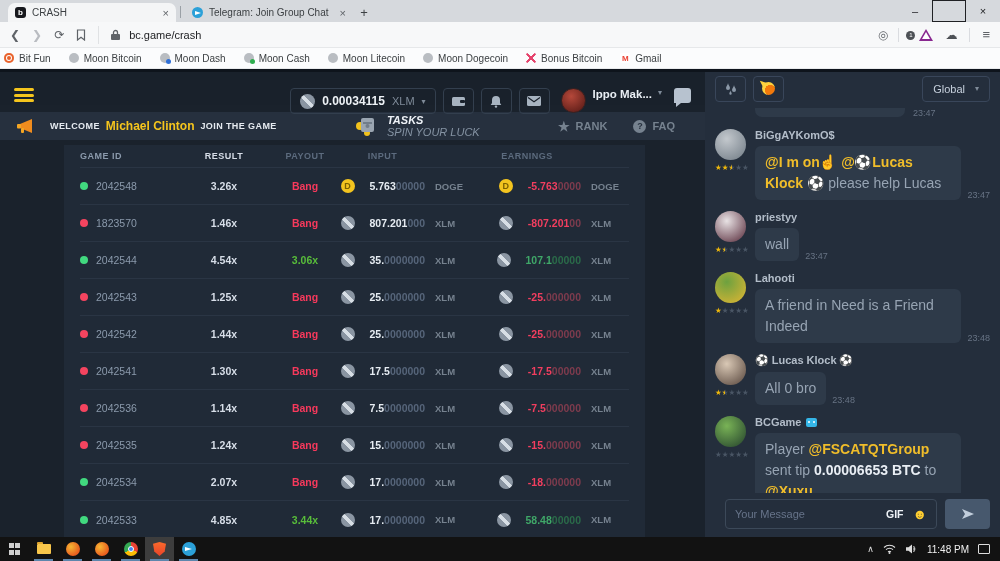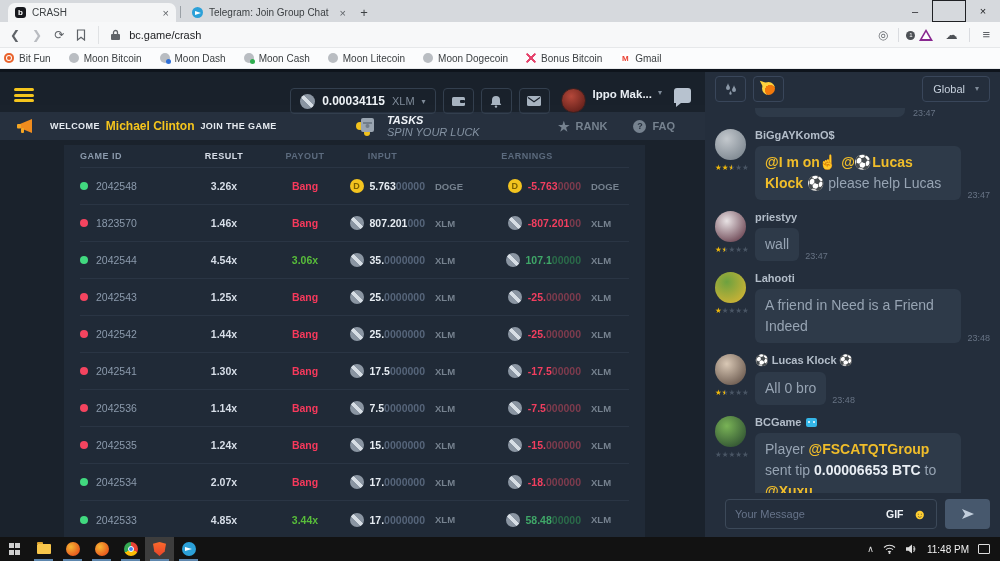--- a/index.html
+++ b/index.html
@@ -96,21 +96,21 @@
   .c-payout { width:70px; margin-left:14px; text-align:center; font-weight:bold; }
   .c-payout.bang { color:#f7395c; }
   .c-payout.win { color:#58bd3a; }
   .c-input, .c-earn { display:flex; align-items:center; justify-content:flex-end; gap:6px; }
   .c-input { flex:1; }
   .c-earn { width:108px; }
   .c-cur { width:38px; margin-left:10px; color:#76828f; font-size:9.5px; font-weight:bold; }
   .coin { width:14px; height:14px; border-radius:50%; flex:none; display:flex; align-items:center; justify-content:center; font-size:9px; font-weight:bold; }
   .coin.doge { background:#f3c41f; color:#7d6100; }
   .coin.xlm { background:#8a95a2; background-image:linear-gradient(45deg, transparent 42%, #d7dee5 42%, #d7dee5 58%, transparent 58%); color:transparent; }
-  .amt b { color:#e6ecf2; }
+  .amt b { color:#e6ecf2;margin-left:9px; }
   .amt .pad { color:#56657a; font-weight:bold; }
   .amt.loss b { color:#f23e5f; }
   .amt.loss .pad { color:#7e3b4d; }
   .amt.win b { color:#3fa768; }
   .amt.win .pad { color:#2a6b49; }
 
   
   .chat { position:absolute; left:705px; top:0; width:295px; height:100%; background:#242e3c; display:flex; flex-direction:column; }
   .chat-header { height:33px; display:flex; align-items:center; gap:7px; padding:0 10px; }
   .icon-btn { width:31px; height:26px; border:1px solid #39465a; border-radius:4px; display:flex; align-items:center; justify-content:center; }

